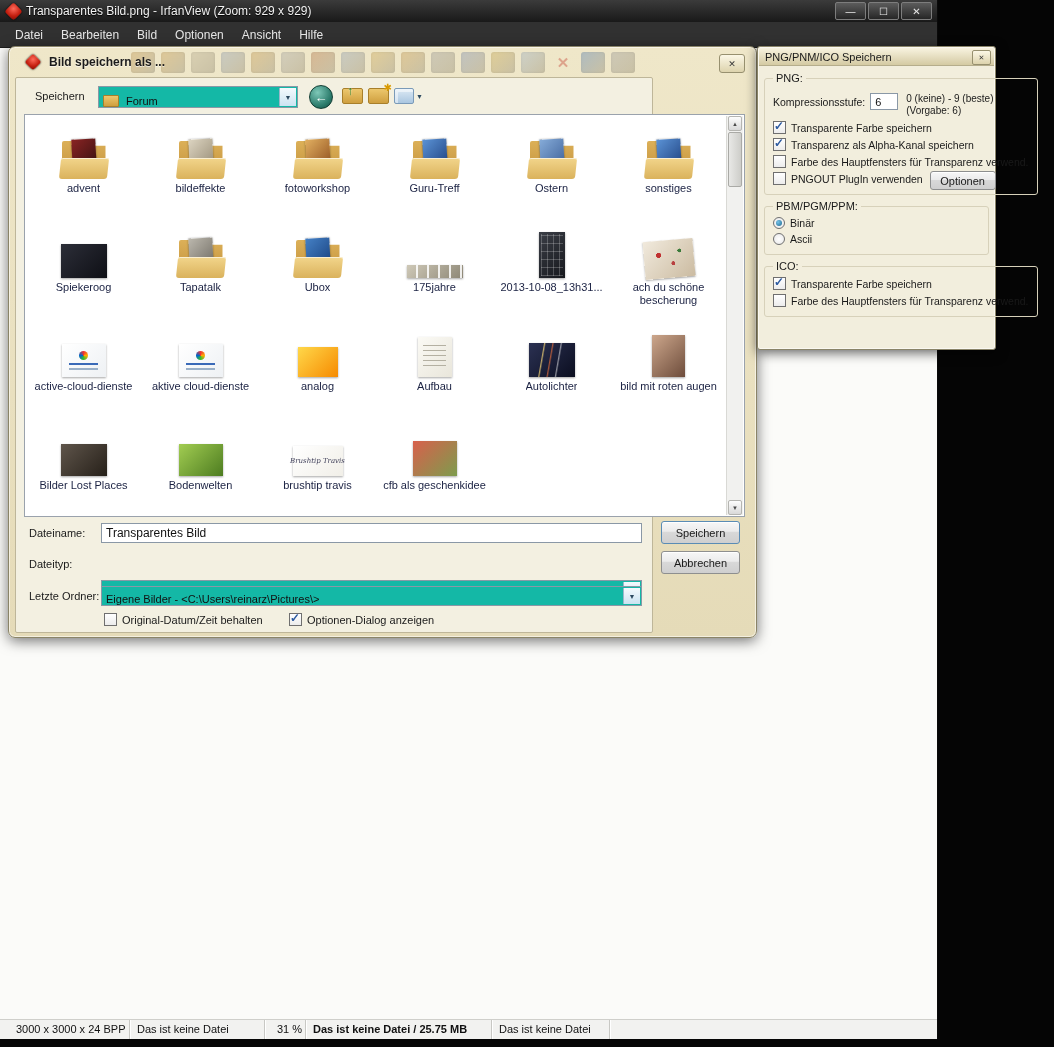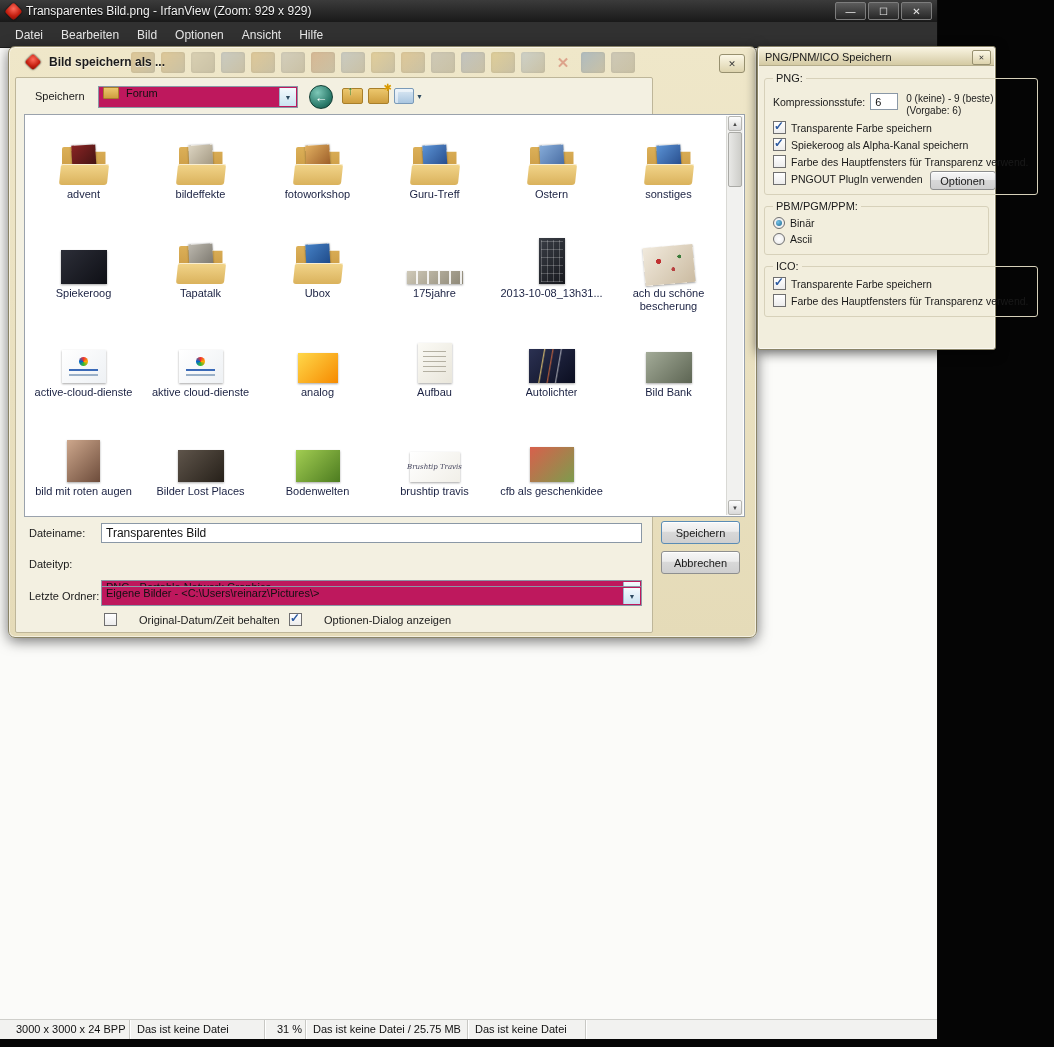--- a/index.html
+++ b/index.html
@@ -25,26 +25,26 @@
   .iv-icon.small{width:12px;height:12px;}
   .title-text{color:#f2f2f2;font-size:12px;white-space:nowrap;text-shadow:0 1px 1px #000;}
   .win-btns{position:absolute;right:5px;top:2px;display:flex;gap:2px;}
   .win-btn{width:31px;height:18px;border:1px solid #7d7d7d;border-radius:2px;color:#e8e8e8;font-size:10px;
     background:linear-gradient(#5c5c5c,#262626);display:flex;align-items:center;justify-content:center;box-sizing:border-box;}
   .menu-bar{position:absolute;left:0;top:22px;width:100%;height:26px;background:#313131;display:flex;align-items:center;padding-left:6px;box-sizing:border-box;border-bottom:1px solid #1c1c1c;}
   .menu-item{color:#e6e6e6;font-size:12px;padding:0 9px;line-height:26px;cursor:default;}
   .client-area{position:absolute;left:0;top:48px;width:100%;height:971px;background:#fbfbf9;}
   .status-bar{position:absolute;left:0;top:1019px;width:100%;height:20px;background:#f2f2f0;border-top:1px solid #cfcfcb;display:flex;font-size:11px;color:#111;box-sizing:border-box;padding-left:9px;}
   .status-cell{border-right:1px solid #c8c8c4;box-shadow:1px 0 0 #fff;padding:3px 0 0 7px;box-sizing:border-box;white-space:nowrap;overflow:hidden;}
-  .s0{width:121px;} .s1{width:135px;} .s2{width:41px;padding-left:12px;} .s3{width:162px;} .s4{width:118px;}
+  .s0{width:121px;} .s1{width:135px;} .s2{width:41px;padding-left:12px;} .s3{width:186px;font-weight:bold;} .s4{width:118px;}
 
   
   .btn{background:linear-gradient(#f7f7f7,#ebebeb 45%,#d9d9d9 46%,#cfcfcf);border:1px solid #8e8f8f;border-radius:3px;
     font-size:11px;color:#1a1a1a;display:flex;align-items:center;justify-content:center;box-sizing:border-box;box-shadow:inset 0 1px 0 #fff;}
-  .combo{background:#be185d;border:1px solid #8a98a6;display:flex;align-items:flex-start;font-size:11px;color:#111;position:relative;box-sizing:border-box;}
+  .combo{background:#14b8a6;border:1px solid #8a98a6;display:flex;align-items:flex-end;font-size:11px;color:#111;position:relative;box-sizing:border-box;}
   .combo-text{padding-left:4px;white-space:nowrap;overflow:hidden;flex:1;}
   .combo-arrow{position:absolute;right:1px;top:1px;bottom:1px;width:16px;background:linear-gradient(#f4fafd,#cbe3f1);border-left:1px solid #9ab6ca;
     display:flex;align-items:center;justify-content:center;font-size:7px;color:#2d4a60;}
   .text-input{background:#fff;border:1px solid #8a98a6;font-family:"Liberation Sans",sans-serif;font-size:12px;padding:0 4px;box-sizing:border-box;color:#111;}
   .checkbox{width:13px;height:13px;background:linear-gradient(#fff,#ececec);border:1px solid #6f6f6f;position:relative;display:inline-block;flex:none;box-sizing:border-box;}
   .checkbox.on::after{content:"✓";position:absolute;left:0;top:-3px;font-size:12px;font-weight:bold;color:#2c5aa0;}
   .radio{width:12px;height:12px;border-radius:50%;background:radial-gradient(#fff,#e6e6e6);border:1px solid #6f6f6f;position:relative;flex:none;box-sizing:border-box;}
   .radio.on::after{content:"";position:absolute;left:2px;top:2px;width:6px;height:6px;border-radius:50%;background:radial-gradient(circle at 35% 35%,#74c2e8,#1d688f);}
   .lbl{font-size:11px;color:#1a1a1a;white-space:nowrap;}
 
@@ -68,21 +68,21 @@
   .tool-ic{position:absolute;top:10px;display:flex;align-items:center;}
   .tool-up{left:326px;} .tool-new{left:352px;} .tool-views{left:378px;}
   .mini-folder{width:19px;height:14px;background:linear-gradient(#ecc76d,#cf9f3f);border:1px solid #a87f2a;border-radius:2px;display:inline-block;}
   .up-arr{position:absolute;left:5px;top:-4px;color:#1e7a1e;font-size:12px;font-weight:bold;text-shadow:0 0 2px #fff;}
   .spark{position:absolute;right:-3px;top:-6px;color:#d99a00;font-size:10px;}
   .views-grid{width:18px;height:14px;border:1px solid #7a9ab8;border-radius:2px;display:inline-block;
     background:linear-gradient(#dce9f4,#aac6e0);box-shadow:inset 3px 3px 0 rgba(255,255,255,.5);}
   .dd{font-size:7px;color:#2d4a60;margin-left:2px;}
 
   .file-list{position:absolute;left:8px;top:36px;width:721px;height:403px;background:#fff;border:1px solid #9aa2ac;box-sizing:border-box;}
-  .file-grid{position:absolute;left:0;top:0;width:702px;display:grid;grid-template-columns:repeat(6,1fr);grid-auto-rows:99px;padding-top:12px;}
+  .file-grid{position:absolute;left:0;top:0;width:702px;display:grid;grid-template-columns:repeat(6,1fr);grid-auto-rows:99px;padding-top:6px;}
   .file-item{display:flex;flex-direction:column;align-items:center;cursor:default;}
   .thumb-wrap{height:58px;display:flex;align-items:flex-end;justify-content:center;margin-bottom:3px;}
   .file-label{text-align:center;font-size:11px;line-height:13px;color:#1a2142;max-width:104px;overflow:hidden;}
   .thumb-img{position:relative;background:linear-gradient(135deg,var(--c1),var(--c2));box-shadow:0 1px 2px rgba(0,0,0,.35);}
   .fx-grid::after{content:"";position:absolute;inset:2px;background:
     repeating-linear-gradient(90deg,rgba(255,255,255,.22) 0 1px,transparent 1px 6px),
     repeating-linear-gradient(0deg,rgba(255,255,255,.22) 0 1px,transparent 1px 8px);}
   .fx-strip::after{content:"";position:absolute;inset:0;background:repeating-linear-gradient(90deg,transparent 0 9px,rgba(255,255,255,.85) 9px 11px);}
   .fx-tilt{transform:rotate(-5deg);}
   .fx-tilt::after{content:"";position:absolute;inset:0;background:
@@ -111,21 +111,21 @@
   .sb-thumb{position:absolute;left:1px;top:16px;width:14px;height:55px;background:linear-gradient(90deg,#e8e8e6,#cdcdc9);border:1px solid #aaaaa6;border-radius:2px;box-sizing:border-box;}
 
   .fn-lbl{position:absolute;left:13px;top:449px;}
   .fn-input{position:absolute;left:85px;top:445px;width:541px;height:20px;}
   .save-btn{position:absolute;left:645px;top:443px;width:79px;height:23px;border-color:#5a8cb5;}
   .ft-lbl{position:absolute;left:13px;top:480px;}
   .ft-combo{position:absolute;left:85px;top:502px;width:541px;height:20px;}
   .cancel-btn{position:absolute;left:645px;top:473px;width:79px;height:23px;}
   .lo-lbl{position:absolute;left:13px;top:512px;}
   .lo-combo{position:absolute;left:85px;top:508px;width:541px;height:20px;}
-  .cb-row{position:absolute;top:535px;display:flex;align-items:center;gap:22px;font-size:11px;color:#1a1a1a;}
+  .cb-row{position:absolute;top:535px;display:flex;align-items:center;gap:5px;font-size:11px;color:#1a1a1a;}
   .cb1{left:88px;} .cb2{left:273px;}
 
   
   .opt-dialog{position:absolute;left:757px;top:46px;width:239px;height:304px;background:#f2eedd;border:1px solid #8a8468;
     border-radius:3px;box-shadow:0 3px 12px rgba(0,0,0,.6),inset 0 0 0 1px rgba(255,255,255,.6);box-sizing:border-box;}
   .od-titlebar{position:absolute;left:1px;top:1px;right:1px;height:18px;background:linear-gradient(#f8f3e0,#d4caa3);
     border-bottom:1px solid #b5ad8c;display:flex;align-items:center;padding-left:6px;box-sizing:border-box;border-radius:2px 2px 0 0;}
   .od-title{font-size:11px;color:#1a1a1a;}
   .od-close{position:absolute;right:3px;top:2px;width:17px;height:13px;border:1px solid #97906f;border-radius:2px;
     background:linear-gradient(#fbf7e6,#ddd3ad);display:flex;align-items:center;justify-content:center;font-size:7px;color:#3a3a3a;}
@@ -337,26 +337,20 @@
               <div class="file-label">Aufbau</div>
             </div>
             <div class="file-item">
               <div class="thumb-wrap">
                 <div class="thumb-img fx-streaks" style="width: 46px; height: 34px; --c1: #2b3152; --c2: #0b0e20;"></div>
               </div>
               <div class="file-label">Autolichter</div>
             </div>
             <div class="file-item">
               <div class="thumb-wrap">
-                <div class="thumb-img" style="width: 46px; height: 31px; --c1: #a3ab98; --c2: #5d6553;"></div>
-              </div>
-              <div class="file-label">Bild Bank</div>
-            </div>
-            <div class="file-item">
-              <div class="thumb-wrap">
                 <div class="thumb-img" style="width: 33px; height: 42px; --c1: #cda78c; --c2: #6d4c3b;"></div>
               </div>
               <div class="file-label">bild mit roten augen</div>
             </div>
             <div class="file-item">
               <div class="thumb-wrap">
                 <div class="thumb-img" style="width: 46px; height: 32px; --c1: #5f554b; --c2: #262019;"></div>
               </div>
               <div class="file-label">Bilder Lost Places</div>
             </div>
@@ -432,21 +426,21 @@
             <div>(Vorgabe: 6)</div>
           </div>
         </div>
         <div class="opt-list" id="png-checks">
             <div class="opt-row">
               <span class="checkbox on"></span>
               <span class="opt-label">Transparente Farbe speichern</span>
             </div>
             <div class="opt-row">
               <span class="checkbox on"></span>
-              <span class="opt-label">Spiekeroog als Alpha-Kanal speichern</span>
+              <span class="opt-label">Transparenz als Alpha-Kanal speichern</span>
             </div>
             <div class="opt-row">
               <span class="checkbox"></span>
               <span class="opt-label">Farbe des Hauptfensters für Transparenz verwend.</span>
             </div>
             <div class="opt-row">
               <span class="checkbox"></span>
               <span class="opt-label">PNGOUT PlugIn verwenden</span>
             </div>
           </div>

